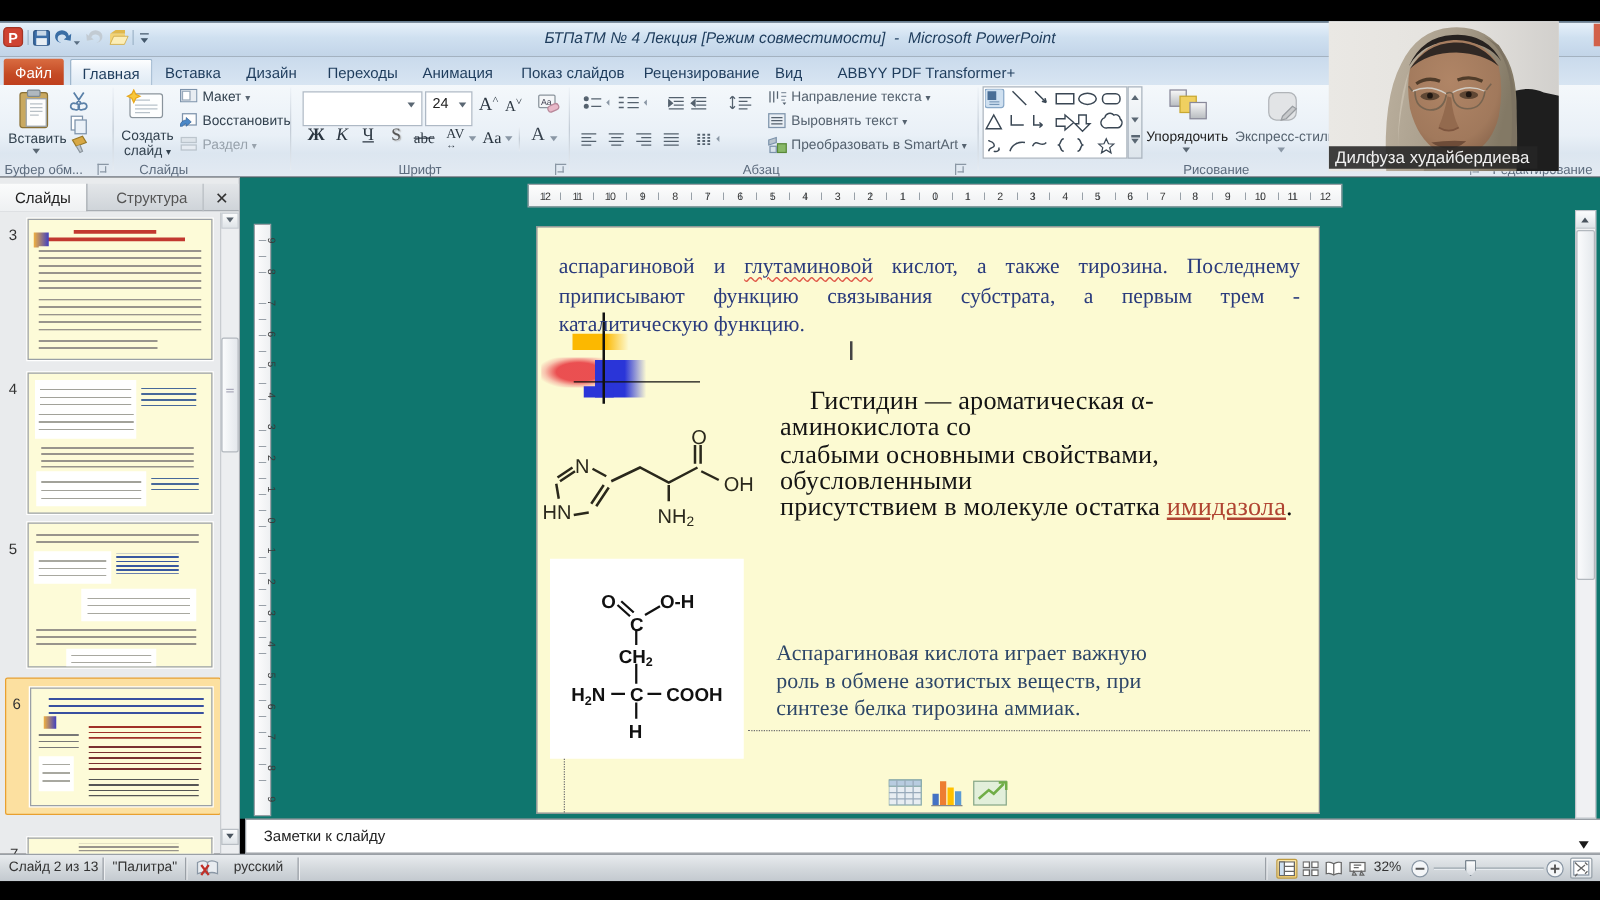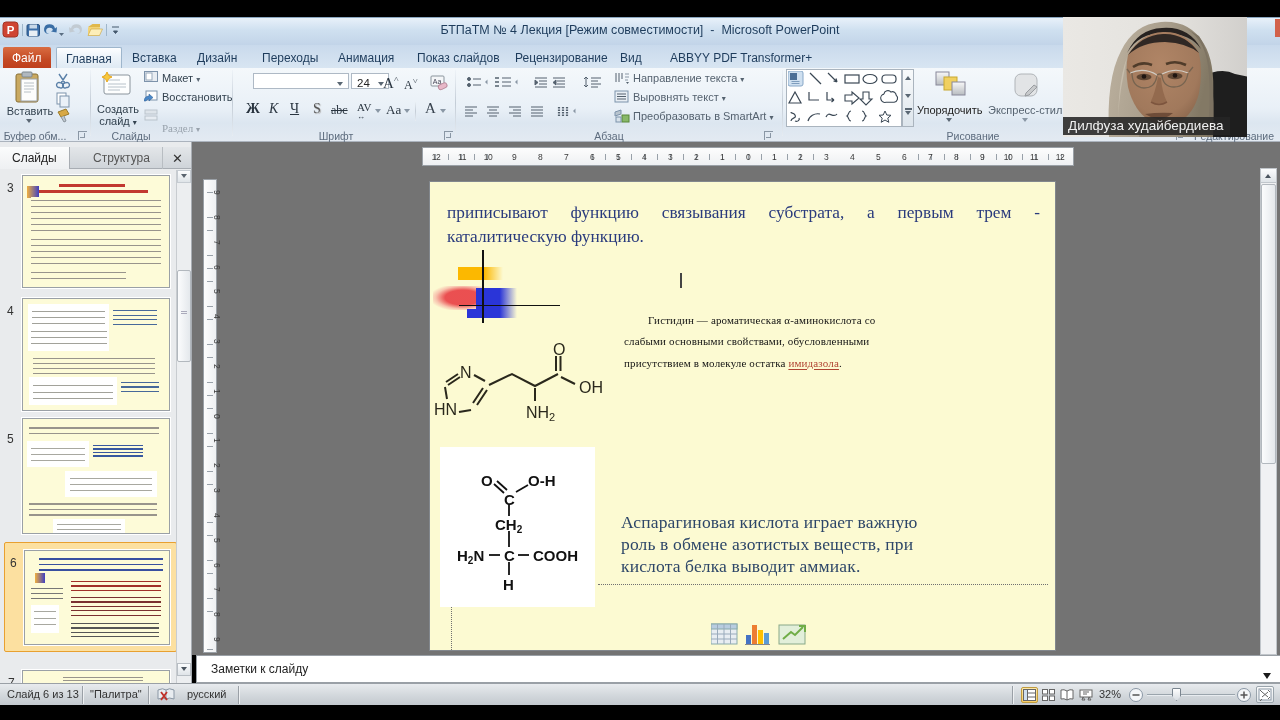--- a/index.html
+++ b/index.html
@@ -2,45 +2,45 @@
 <html><head>
 <meta charset="utf-8">
 <style>
 html,body{margin:0;padding:0;width:1280px;height:720px;overflow:hidden;background:#000;}
 *{box-sizing:border-box;}
 body{font-family:"Liberation Sans", sans-serif;}
 .abs{position:absolute;}
 #screen{position:absolute;top:0;left:0;width:1280px;height:720px;background:#000;}
 
 #titlebar{left:0;top:17px;width:1280px;height:28px;background:linear-gradient(#e8f1fa,#cfe0f0 45%,#c2d4e8);border-top:1px solid #8aa6c0;}
-#title{left:0;top:23px;width:1280px;text-align:center;font-size:12.5px;color:#1e3c5c;}
+#title{left:0;top:23px;width:1280px;text-align:center;font-size:12.5px;color:#1e3c5c;font-style:italic;}
 
 #tabrow{left:0;top:45px;width:1280px;height:23px;background:linear-gradient(#c9daec,#d8e5f2);}
 .tab{position:absolute;top:3px;height:20px;font-size:12px;color:#1e3c5c;padding:3px 9px 0 9px;}
 #tab-file{background:linear-gradient(#d96c41,#c44a24 60%,#bf3f1d);color:#fff;border-radius:2px 2px 0 0;top:2px;height:21px;padding-top:4px;}
 #tab-home{background:linear-gradient(#fdfeff,#eef4fa 40%,#dfeaf4);border:1px solid #9eb6cc;border-bottom:none;border-radius:2px 2px 0 0;color:#1e3c5c;top:2px;height:21px;padding-top:4px;}
 
 #ribbon{left:0;top:68px;width:1280px;height:74px;background:linear-gradient(#f4f8fb,#e9f0f7 55%,#dce6f0 75%,#e3eaf2);border-bottom:1px solid #abb3bd;}
 .gsep{position:absolute;top:2px;width:1px;height:66px;background:linear-gradient(#eef3f8,#c3ccd6 50%,#e6ecf2);}
 .glabel{position:absolute;top:62px;font-size:10.5px;color:#5c6b7d;text-align:center;}
 .dlg{position:absolute;top:63px;width:9px;height:9px;border-left:1px solid #8a97a5;border-top:1px solid #8a97a5;}
 .dlg:after{content:"";position:absolute;left:1px;top:1px;width:4px;height:4px;border-right:1px solid #8a97a5;border-bottom:1px solid #8a97a5;}
 .rbtxt{position:absolute;font-size:11px;color:#33424f;white-space:nowrap;}
-.combo{position:absolute;background:#fff;border:1px solid #aeb9c5;height:16px;margin-left:11px;}
+.combo{position:absolute;background:#fff;border:1px solid #aeb9c5;height:28px;}
 .darr{position:absolute;width:0;height:0;border-left:3.5px solid transparent;border-right:3.5px solid transparent;border-top:4px solid #5a6773;}
 
 #lpanel{left:0;top:142px;width:192px;height:541px;background:#e9ebed;border-right:1px solid #a8adb3;}
 #lphead{left:0;top:5px;width:191px;height:22px;background:linear-gradient(#e3e6e9,#cfd4d9);border-bottom:1px solid #a8adb3;}
 .ltab{position:absolute;top:0;height:22px;font-size:12px;color:#444;padding:4px 12px 0 12px;}
 #ltab1{left:0;background:linear-gradient(#fbfcfc,#eef0f2);border-right:1px solid #a8adb3;color:#222;}
 #ltab2{left:81px;border-right:1px solid #b8bdc2;color:#555;}
 .thumb{position:absolute;left:22px;width:148px;background:#fdfbd8;border:1px solid #9aa0a6;box-shadow:0 0 0 1px #fff;}
 .tnum{position:absolute;left:7px;font-size:12px;color:#333;}
 
-#editor{left:192px;top:142px;width:1088px;height:513px;background:#737373;}
+#editor{left:192px;top:142px;width:1088px;height:513px;background:#0f766e;}
 #hruler{position:absolute;left:230px;top:5px;width:652px;height:19px;background:linear-gradient(#fdfdfd,#eef0f2);border:1px solid #9aa0a6;color:#333;}
 #vruler{position:absolute;left:11px;top:37px;width:14px;height:474px;background:linear-gradient(90deg,#fdfdfd,#eef0f2);border:1px solid #9aa0a6;color:#333;}
 #slide{position:absolute;left:237px;top:39px;width:627px;height:470px;background:#fcfad2;border:1px solid #82878d;}
 
 #rscroll{position:absolute;left:1068px;top:26px;width:17px;height:487px;background:#f0f1f3;border:1px solid #c0c5ca;}
 
 #notes{left:196px;top:655px;width:1084px;height:28px;background:#fff;border:1px solid #9aa0a6;border-right:none;}
 
 #statusbar{left:0;top:683px;width:1280px;height:22px;background:linear-gradient(#e8ebee,#d4d9dd 50%,#c3c9cf);border-top:1px solid #9aa0a6;font-size:11px;color:#333;}
 
@@ -134,21 +134,21 @@
     <div class="rbtxt" style="left:162px;top:4px;">Макет <span style="color:#5a6773;font-size:8px;">▾</span></div>
     <svg class="abs" style="left:144px;top:22px;" width="14" height="12" viewBox="0 0 14 12">
         <rect x="2" y="1" width="11" height="9" fill="#fdfdfd" stroke="#7d93ab"></rect>
         <path d="M0 11 a5 5 0 0 1 5 -5 l0 -2 4 3.5 -4 3.5 0 -2 a3.5 3.5 0 0 0 -3 2 z" fill="#4a88c8" stroke="#2a5a90" stroke-width="0.5"></path>
       </svg>
     <div class="rbtxt" style="left:162px;top:23px;">Восстановить</div>
     <svg class="abs" style="left:144px;top:41px;" width="14" height="12" viewBox="0 0 14 12" opacity="0.55">
         <rect x="1" y="1" width="12" height="4" fill="#d8dde2" stroke="#9aa4ac"></rect>
         <rect x="1" y="7" width="12" height="4" fill="#eceff2" stroke="#9aa4ac"></rect>
       </svg>
-    <div class="rbtxt" style="left:162px;top:54px;color:#98a2ac;font-family:Liberation Serif, serif;">Раздел <span style="font-size:8px;">▾</span></div>
+    <div class="rbtxt" style="left:162px;top:42px;color:#98a2ac;">Раздел <span style="font-size:8px;">▾</span></div>
     <div class="combo" style="left:242px;top:5px;width:96px;">
         <div class="darr" style="right:5px;top:8px;"></div>
       </div>
     <div class="combo" style="left:340px;top:5px;width:38px;">
         <span style="position:absolute;left:5px;top:3px;font-size:11.5px;color:#222;">24</span>
         <div class="darr" style="right:4px;top:8px;"></div>
       </div>
     <div class="rbtxt serif" style="left:383px;top:6px;font-size:15px;color:#2a3540;">A<span style="font-size:9px;vertical-align:6px;">˄</span></div>
     <div class="rbtxt serif" style="left:404px;top:8px;font-size:12px;color:#2a3540;">A<span style="font-size:9px;vertical-align:5px;">˅</span></div>
     <svg class="abs" style="left:430px;top:7px;" width="18" height="16" viewBox="0 0 18 16">
@@ -395,20 +395,21 @@
           <span>4</span>
           <span>5</span>
           <span>6</span>
           <span>7</span>
           <span>8</span>
           <span>9</span>
       </div>
     </div>
     <div id="slide">
       <div class="serif" style="position:absolute;left:17px;top:19px;width:593px;font-size:17.3px;z-index:3;line-height:23.5px;color:#2a3b7d;">
+        <div style="text-align:justify;text-align-last:justify;">аспарагиновой и <span style="text-decoration:underline wavy 1px #e05848;text-underline-offset:3px;">глутаминовой</span> кислот, а также тирозина. Последнему</div>
         <div style="text-align:justify;text-align-last:justify;">приписывают функцию связывания субстрата, а первым трем -</div>
         <div>каталитическую функцию.</div>
       </div>
       <div class="abs" style="left:250px;top:91px;width:1.5px;height:15px;background:#444;"></div>
       <div class="abs" style="left:28px;top:85px;width:45px;height:13px;background:linear-gradient(90deg,#fcb800 0 58%,rgba(252,190,20,0));"></div>
       <div class="abs" style="left:3px;top:104px;width:50px;height:24px;background:radial-gradient(ellipse at 60% 48%,rgba(233,65,70,.92) 0 42%,rgba(242,130,132,.45) 64%,rgba(250,200,200,0) 80%);"></div>
       <div class="abs" style="left:46px;top:106px;width:41px;height:30px;background:linear-gradient(90deg,#2a35d8 0 58%,rgba(60,70,220,0));"></div>
       <div class="abs" style="left:37px;top:127px;width:24px;height:9px;background:#2a35d8;"></div>
       <div class="abs" style="left:29px;top:122.5px;width:101px;height:1.5px;background:#111;"></div>
       <div class="abs" style="left:52px;top:68px;width:1.5px;height:73px;background:#111;"></div>
@@ -425,29 +426,29 @@
           <path d="M102 53 L102 66"></path>
         </g>
         <g fill="#2a281c" font-family="Liberation Sans" font-size="16">
           <text x="27" y="43">N</text>
           <text x="1" y="80">HN</text>
           <text x="120" y="20">O</text>
           <text x="146" y="58">OH</text>
           <text x="93" y="83">NH<tspan font-size="11" dy="3">2</tspan></text>
         </g>
       </svg>
-      <div class="serif" style="position:absolute;left:194px;top:128px;width:412px;font-size:11px;letter-spacing:0.15px;line-height:21.3px;color:#141414;">
+      <div class="serif" style="position:absolute;left:194px;top:128px;width:412px;font-size:21px;letter-spacing:0.15px;line-height:21.3px;color:#141414;">
         <div style="text-indent:24px;">Гистидин — ароматическая α-аминокислота со</div>
         <div>слабыми основными свойствами, обусловленными</div>
         <div>присутствием в молекуле остатка <span class="rl">имидазола</span>.</div>
       </div>
       <div class="serif" style="position:absolute;left:191px;top:330px;width:400px;font-size:17.5px;letter-spacing:0.15px;line-height:21.8px;color:#2d4668;">
         <div>Аспарагиновая кислота играет важную</div>
         <div>роль в обмене азотистых веществ, при</div>
-        <div>кислота белка выводит аммиак.</div>
+        <div>синтезе белка тирозина аммиак.</div>
       </div>
       <div class="abs" style="left:10px;top:265px;width:155px;height:160px;background:#fff;">
         <svg width="155" height="160" viewBox="0 0 155 160">
           <g stroke="#111" stroke-width="1.8" fill="none">
             <path d="M54 37 L64 46 M57 34 L67 43"></path>
             <path d="M76 45 L88 38"></path>
             <path d="M69 57 L69 69"></path>
             <path d="M69 84 L69 100"></path>
             <path d="M49 108 L60 108"></path>
             <path d="M78 108 L89 108"></path>
@@ -493,21 +494,21 @@
       <div class="abs" style="left:0;top:15px;width:15px;height:280px;background:linear-gradient(90deg,#fbfcfd,#e4e8ec);border:1px solid #b2b8be;border-radius:2px;"></div>
     </div>
   </div>
   <div class="abs" id="notes">
       <div style="position:absolute;left:14px;top:6px;font-size:12px;color:#222;">Заметки к слайду</div>
     </div>
   <div class="abs" style="left:1261px;top:670px;width:14px;height:11px;">
       <div class="darr" style="left:2px;top:3px;border-left-width:4.5px;border-right-width:4.5px;border-top:6px solid #1a1a1a;"></div>
     </div>
   <div class="abs" id="statusbar">
-    <div class="abs" style="left:7px;top:4px;">Слайд 6 из 13</div>
+    <div class="abs" style="left:7px;top:4px;">Слайд 2 из 13</div>
     <div class="sbsep" style="left:82px;"></div>
     <div class="abs" style="left:90px;top:4px;">"Палитра"</div>
     <div class="sbsep" style="left:148px;"></div>
     <svg class="abs" style="left:155px;top:3px;" width="20" height="16" viewBox="0 0 20 16">
       <path d="M3 3 q5 -2.5 8 0 q3 -2.5 8 0 l0 9 q-5 -2 -8 0 q-3 -2 -8 0 z" fill="#e8ecf0" stroke="#8a97a5"></path>
       <path d="M11 3 v9" stroke="#8a97a5"></path>
       <path d="M6 13 l6 -8 M12 13 l-6 -8" stroke="#c03028" stroke-width="1.8"></path>
     </svg>
     <div class="abs" style="left:187px;top:4px;">русский</div>
     <div class="sbsep" style="left:238px;"></div>

